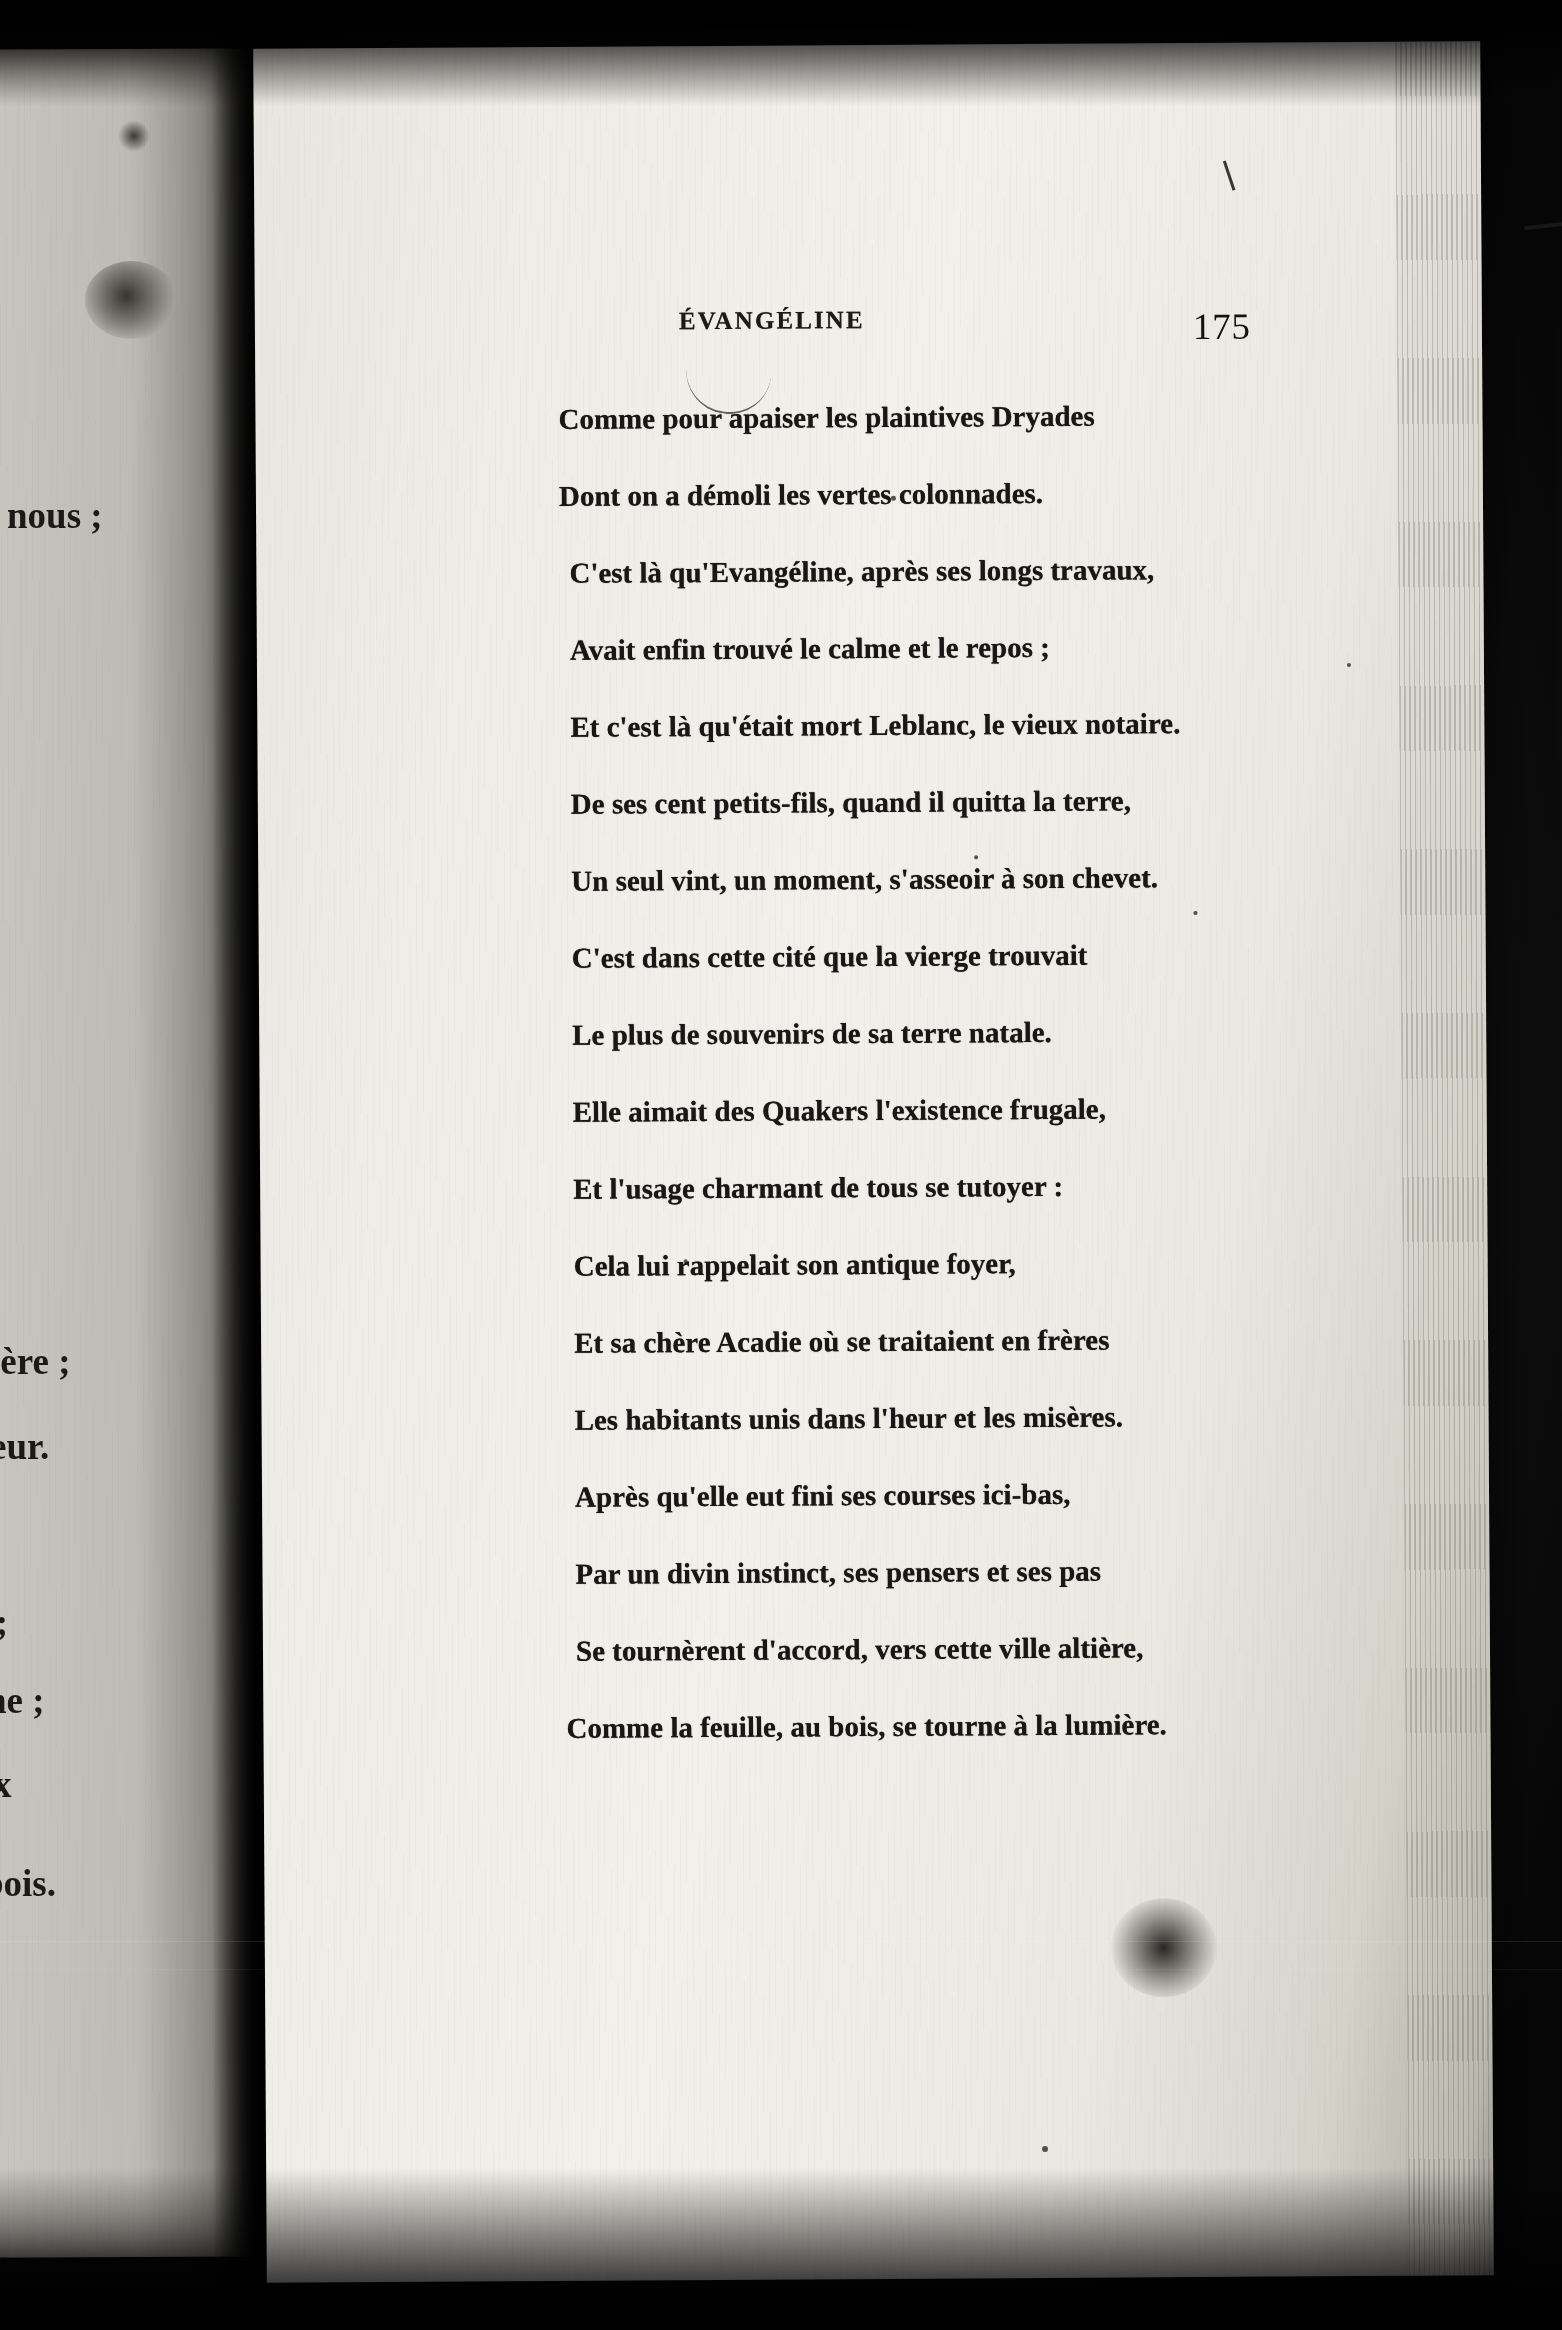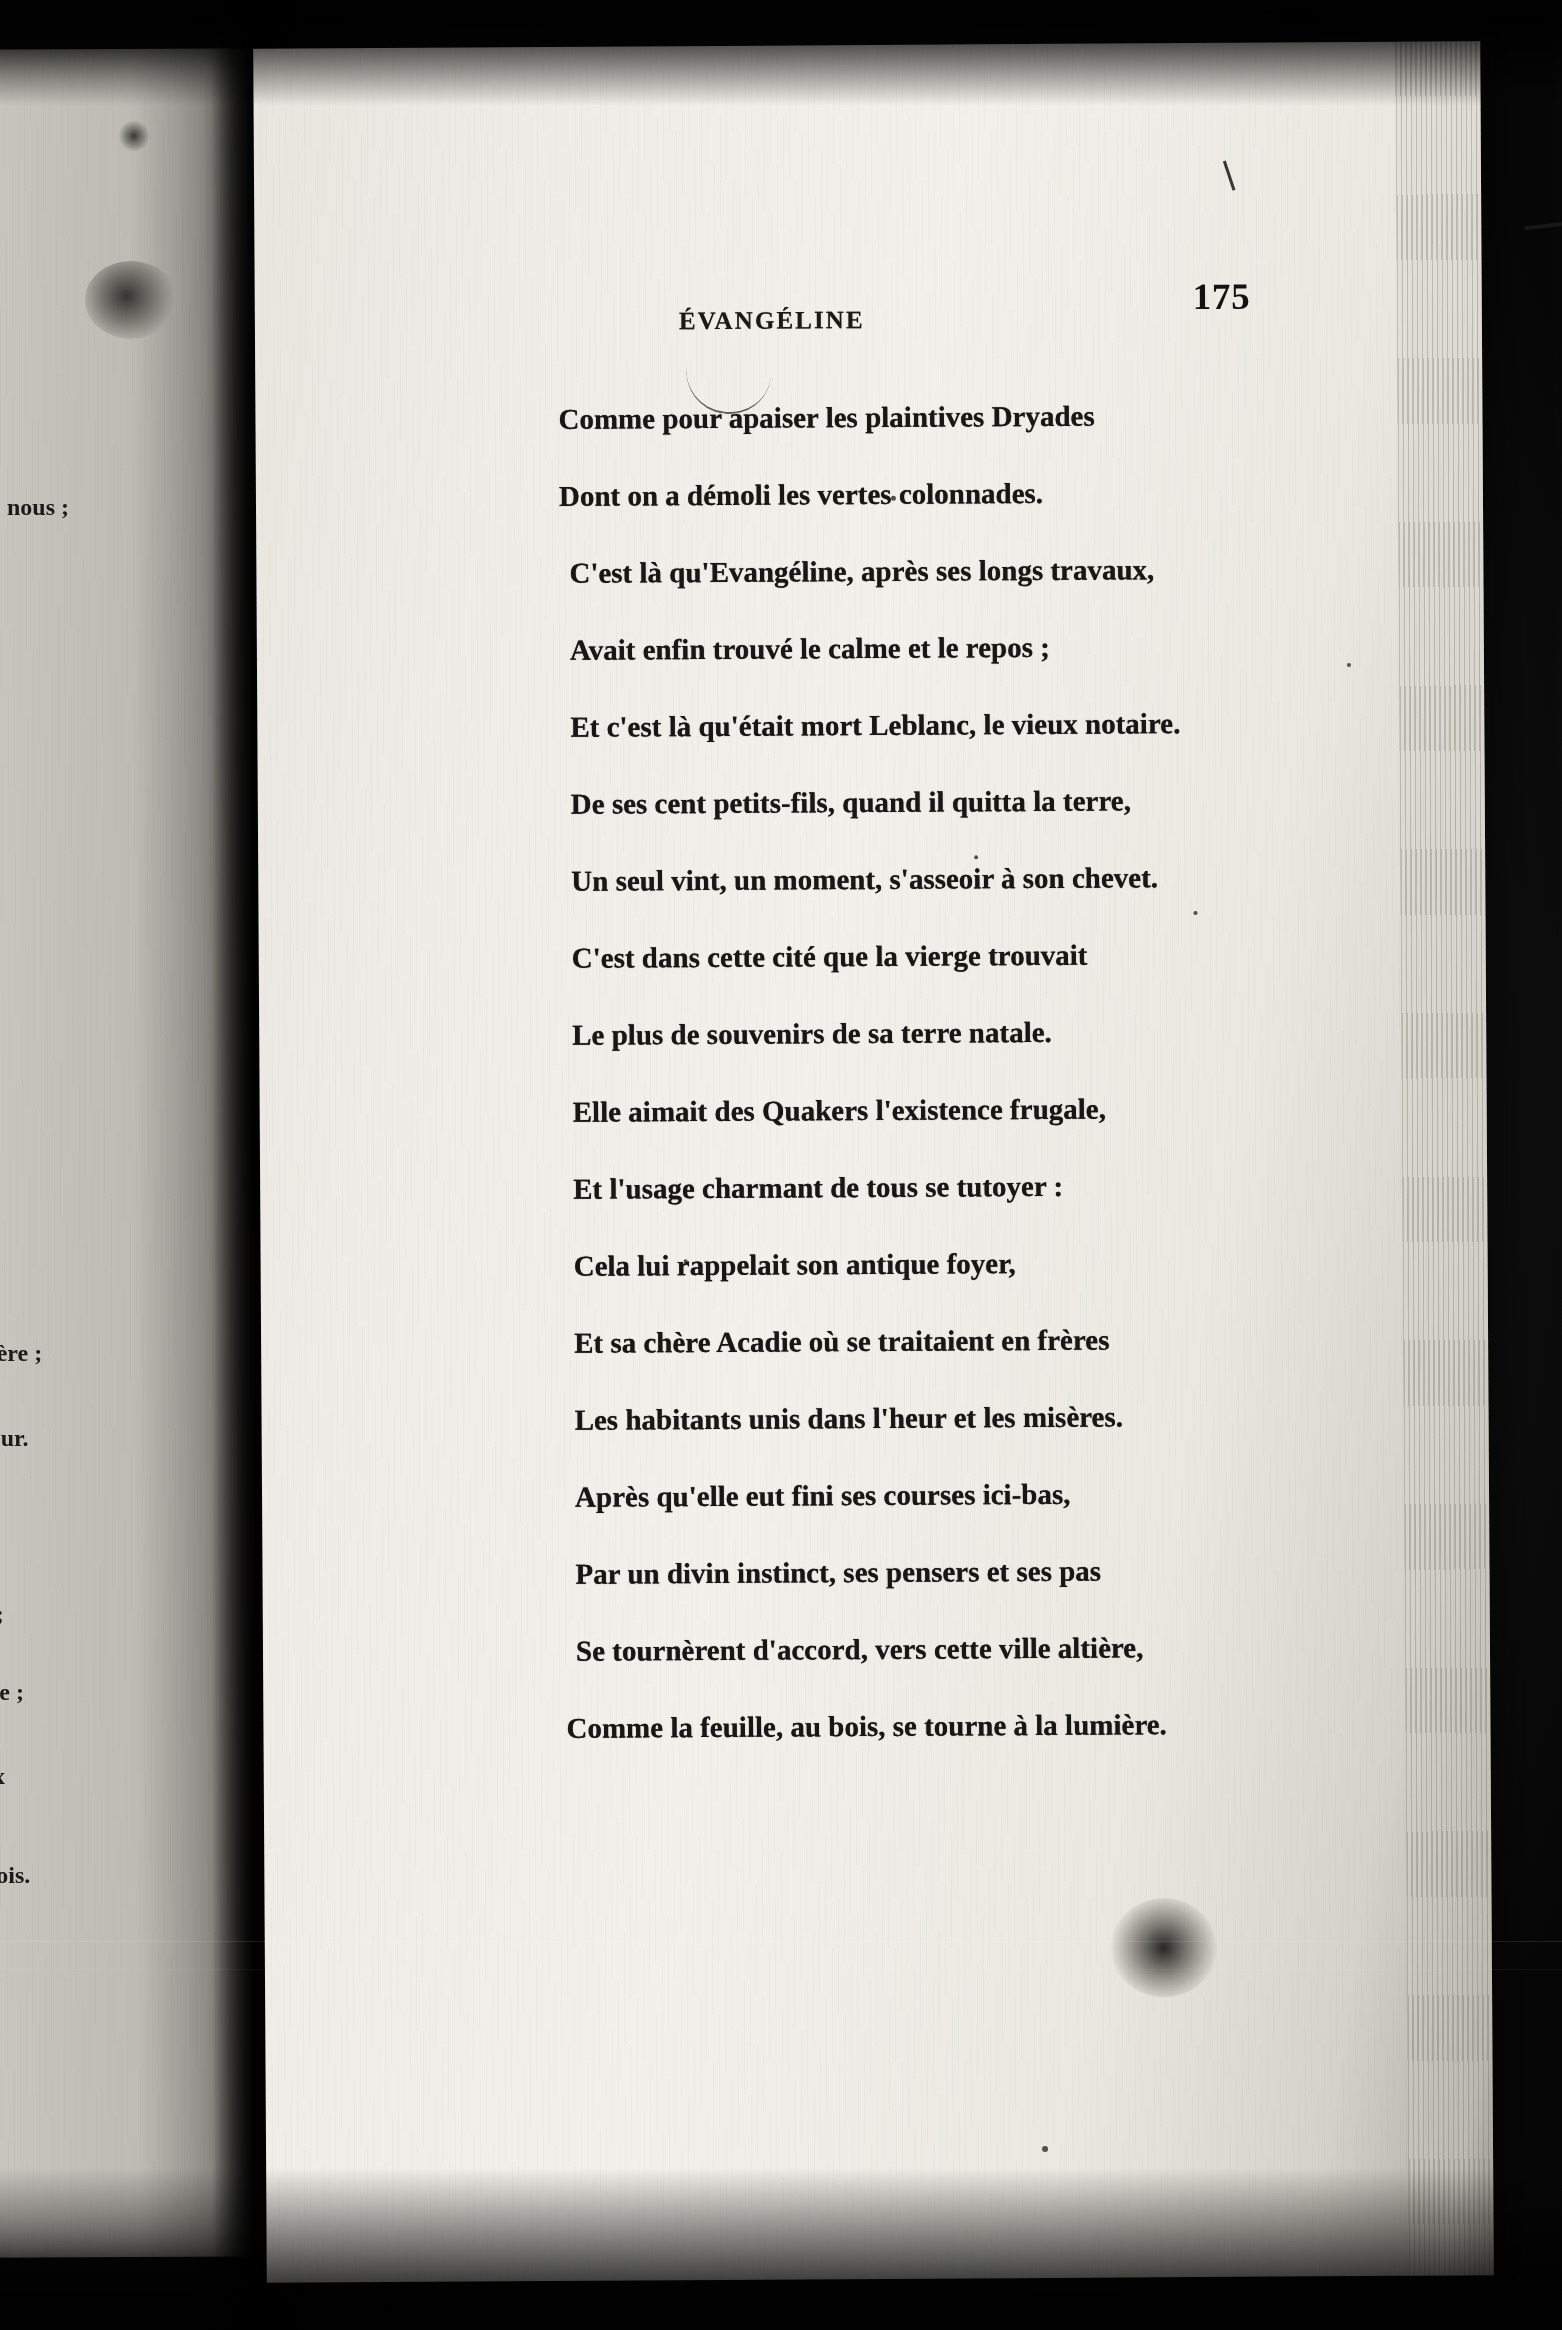--- a/index.html
+++ b/index.html
@@ -117,23 +117,23 @@
     font-weight: 700;
     font-size: 25px;
     letter-spacing: 2.1px;
     color: #1b1a18;
     margin-left: 339px;
     text-shadow: 0 0 0.7px rgba(0,0,0,0.6);
   }
   .folio {
     position: absolute;
     left: 938px;
-    top: 232px;
-    font-family: "Liberation Serif", serif;
-    font-weight: 700;
+    top: 262px;
+    font-family: "Liberation Serif", serif;
+    font-weight: 400;
     font-size: 37px;
     color: #131211;
     letter-spacing: 0.7px;
   }
 
   .poem {
     position: absolute;
     left: 303px;
     top: 358px;
     width: 1002px;
@@ -148,21 +148,21 @@
     white-space: nowrap;
     text-shadow: 0 0 0.8px rgba(20,20,20,0.85);
   }
   .line.indent { margin-left: 10px; }
 
   
   .left-frag {
     position: absolute;
     font-family: "Liberation Serif", serif;
     font-weight: 700;
-    font-size: 24px;
+    font-size: 37px;
     color: #1b1a18;
     white-space: nowrap;
   }
 
   
   .blotch {
     position: absolute;
     border-radius: 50%;
     pointer-events: none;
   }

